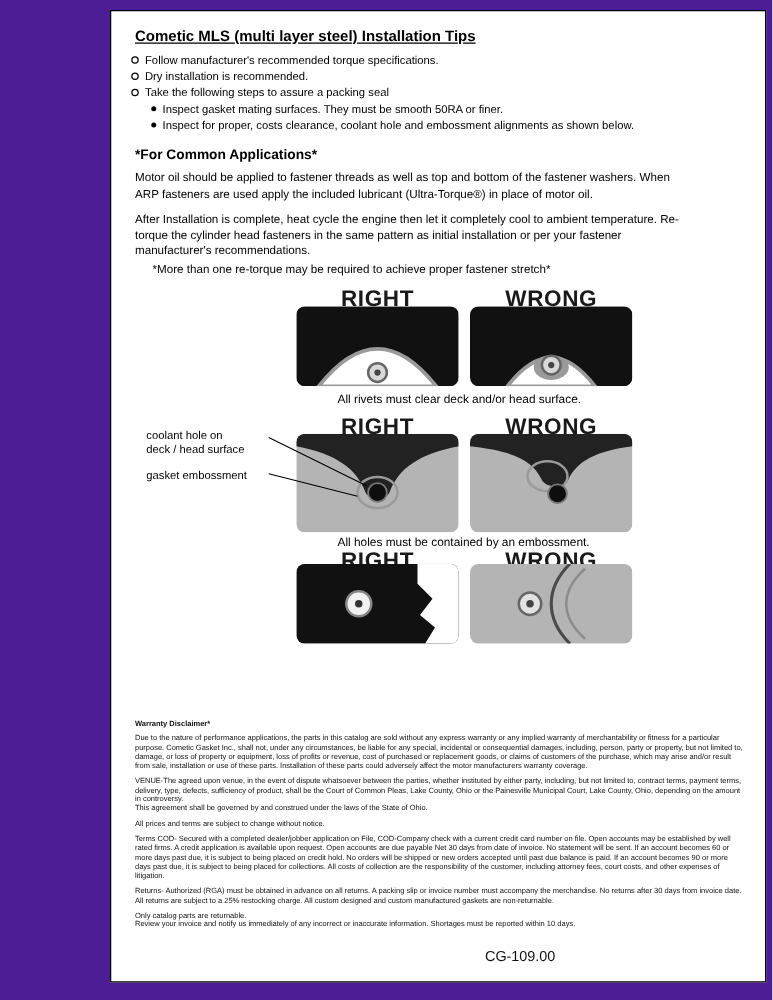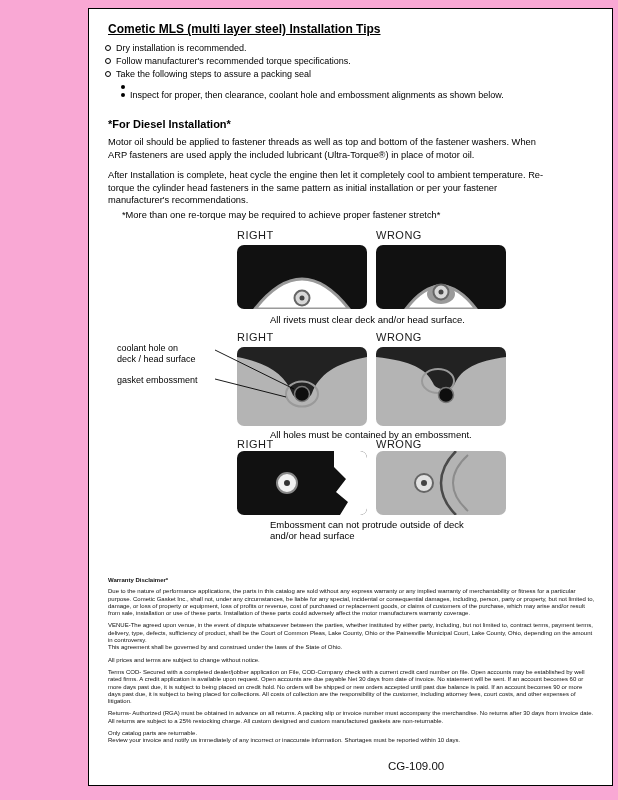--- a/index.html
+++ b/index.html
@@ -1,36 +1,36 @@
 <!DOCTYPE html>
 <html><head>
 <meta charset="utf-8">
 <style>
   html,body{margin:0;padding:0;background:#fff;}
-  .canvas{position:relative;width:618px;height:800px;background:#f9a8d4;overflow:hidden;
+  .canvas{position:relative;width:618px;height:800px;background:#4c1d95;overflow:hidden;
           font-family:"Liberation Sans",sans-serif;color:#000;}
   .frame{position:absolute;left:88px;top:8px;width:523px;height:776px;border:1px solid #000;background:#fff;}
 
   .title{position:absolute;left:19px;top:13px;margin:0;font-size:12px;font-weight:bold;
          text-decoration:underline;white-space:nowrap;}
 
   .tips{position:absolute;left:16px;top:33px;font-size:9px;line-height:13px;}
   .tip{display:flex;align-items:flex-start;}
   .tip.sub{margin-left:16px;}
   .mk-o{flex:0 0 auto;width:4px;height:4px;border:1px solid #000;border-radius:50%;margin:3px 5px 0 0;}
   .mk-f{flex:0 0 auto;width:4px;height:4px;background:#000;border-radius:50%;margin:4px 5px 0 0;}
 
   .diesel-heading{position:absolute;left:19px;top:109px;font-size:11px;font-weight:bold;}
   .dpara{position:absolute;left:19px;width:444px;margin:0;font-size:9.3px;line-height:12.5px;}
   .p1{top:127px;}
   .p2{top:160px;}
   .dnote{position:absolute;left:19px;top:201px;font-size:9.3px;margin-left:14px;}
 
   .diagrams{position:absolute;left:0;top:220px;width:523px;height:318px;}
-  .dg-label{position:absolute;width:130px;font-size:11px;letter-spacing:.5px;color:#1a1a1a;}
+  .dg-label{position:absolute;width:130px;text-align:center;font-size:18px;letter-spacing:.5px;color:#1a1a1a;font-weight:bold;}
   .panel{position:absolute;width:130px;border-radius:7px;overflow:hidden;}
   .panel svg{display:block;width:100%;height:100%;}
   .dg-caption{position:absolute;font-size:9.5px;line-height:11px;color:#000;margin-left:31px;}
   .callout{position:absolute;left:28px;width:96px;text-align:left;font-size:9px;line-height:10.5px;}
   .preline{white-space:pre-line;}
   .connectors{position:absolute;left:0;top:0;width:523px;height:318px;pointer-events:none;}
 
   .warranty{position:absolute;left:19px;top:568px;width:488px;font-size:6px;line-height:7.3px;color:#111;}
   .w-head{font-weight:bold;margin-bottom:4px;}
   .wp{margin:0 0 5px 0;}
@@ -41,40 +41,41 @@
 <body>
 
 <div class="canvas">
   <div class="frame">
 
     <h1 class="title">Cometic MLS (multi layer steel) Installation Tips</h1>
 
     <div class="tips">
       <div class="tip">
         <span class="mk-o"></span>
-        <span>Dry installation is recommended.</span>
+        <span>Follow manufacturer's recommended torque specifications.</span>
       </div>
       <div class="tip">
         <span class="mk-o"></span>
-        <span>Follow manufacturer's recommended torque specifications.</span>
+        <span>Dry installation is recommended.</span>
       </div>
       <div class="tip">
         <span class="mk-o"></span>
         <span>Take the following steps to assure a packing seal</span>
       </div>
       <div class="tip sub">
         <span class="mk-f"></span>
+        <span>Inspect gasket mating surfaces.  They must be smooth 50RA or finer.</span>
       </div>
       <div class="tip sub">
         <span class="mk-f"></span>
-        <span>Inspect for proper, then clearance, coolant hole and embossment alignments as shown below.</span>
+        <span>Inspect for proper, costs clearance, coolant hole and embossment alignments as shown below.</span>
       </div>
     </div>
 
-    <div class="diesel-heading">*For Diesel Installation*</div>
+    <div class="diesel-heading">*For Common Applications*</div>
     <p class="dpara p2">After Installation is complete, heat cycle the engine then let it completely cool to ambient temperature. Re-torque the cylinder head fasteners in the same pattern as initial installation or per your fastener manufacturer's recommendations.</p>
     <p class="dpara p1">Motor oil should be applied to fastener threads as well as top and bottom of the fastener washers. When ARP fasteners are used apply the included lubricant (Ultra-Torque®) in place of motor oil.</p>
     <div class="dnote">*More than one re-torque may be required to achieve proper fastener stretch*</div>
 
     <div class="diagrams">
 
       <span class="dg-label" style="left:148px;top:0;">RIGHT</span>
       <span class="dg-label" style="left:287px;top:0;">WRONG</span>
       <div class="panel" style="left:148px;top:16px;height:64px;">
         <svg viewBox="0 0 130 64">
@@ -130,22 +131,20 @@
       </div>
       <div class="panel" style="left:287px;top:222px;height:64px;">
         <svg viewBox="0 0 130 64">
           <rect width="130" height="64" fill="#b4b4b4"></rect>
           <path d="M80,0 C60,20 60,44 80,64" fill="none" stroke="#4a4a4a" stroke-width="2.5"></path>
           <path d="M92,4 C72,22 72,42 92,60" fill="none" stroke="#8c8c8c" stroke-width="2"></path>
           <circle cx="48" cy="32" r="9" fill="#e2e2e2" stroke="#666" stroke-width="2"></circle>
           <circle cx="48" cy="32" r="3" fill="#444"></circle>
         </svg>
       </div>
-      <div class="dg-caption preline" style="left:150px;top:290px;">Embossment can not protrude outside of deck
-and/or head surface</div>
 
       <svg class="connectors">
         <line x1="126" y1="121" x2="205" y2="160" stroke="#000" stroke-width="0.9"></line>
         <line x1="126" y1="150" x2="197" y2="168" stroke="#000" stroke-width="0.9"></line>
       </svg>
     </div>
 
     <div class="warranty">
       <div class="w-head">Warranty Disclaimer*</div>
       <p class="wp">Due to the nature of performance applications, the parts in this catalog are sold without any express warranty or any implied warranty of merchantability or fitness for a particular purpose.  Cometic Gasket Inc., shall not, under any circumstances, be liable for any special, incidental or consequential damages, including, person, party or property, but not limited to, damage, or loss of property or equipment, loss of profits or revenue, cost of purchased or replacement goods, or claims of customers of the purchase, which may arise and/or result from sale, installation or use of these parts.  Installation of these parts could adversely affect the motor manufacturers warranty coverage.</p>

